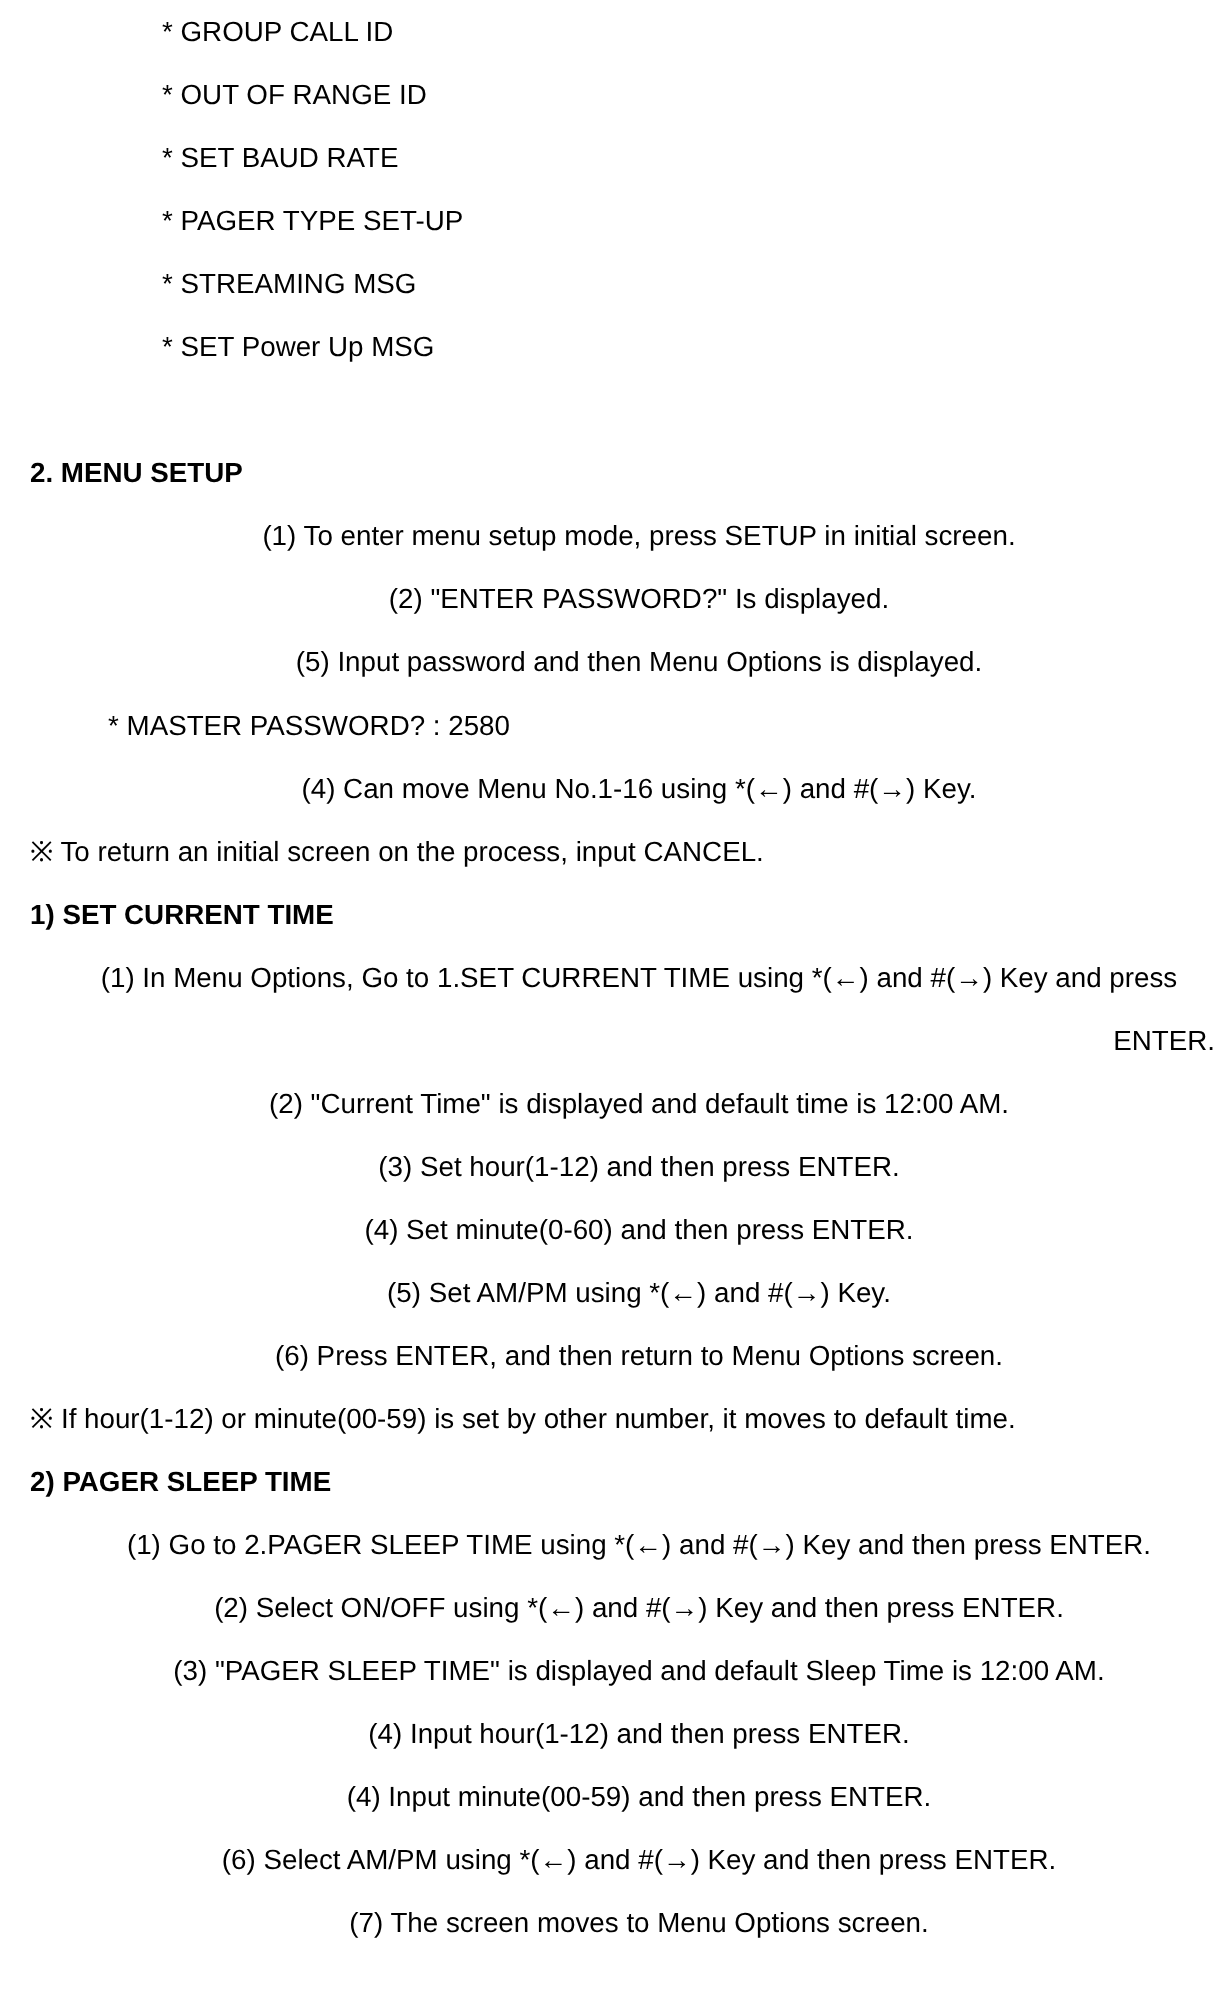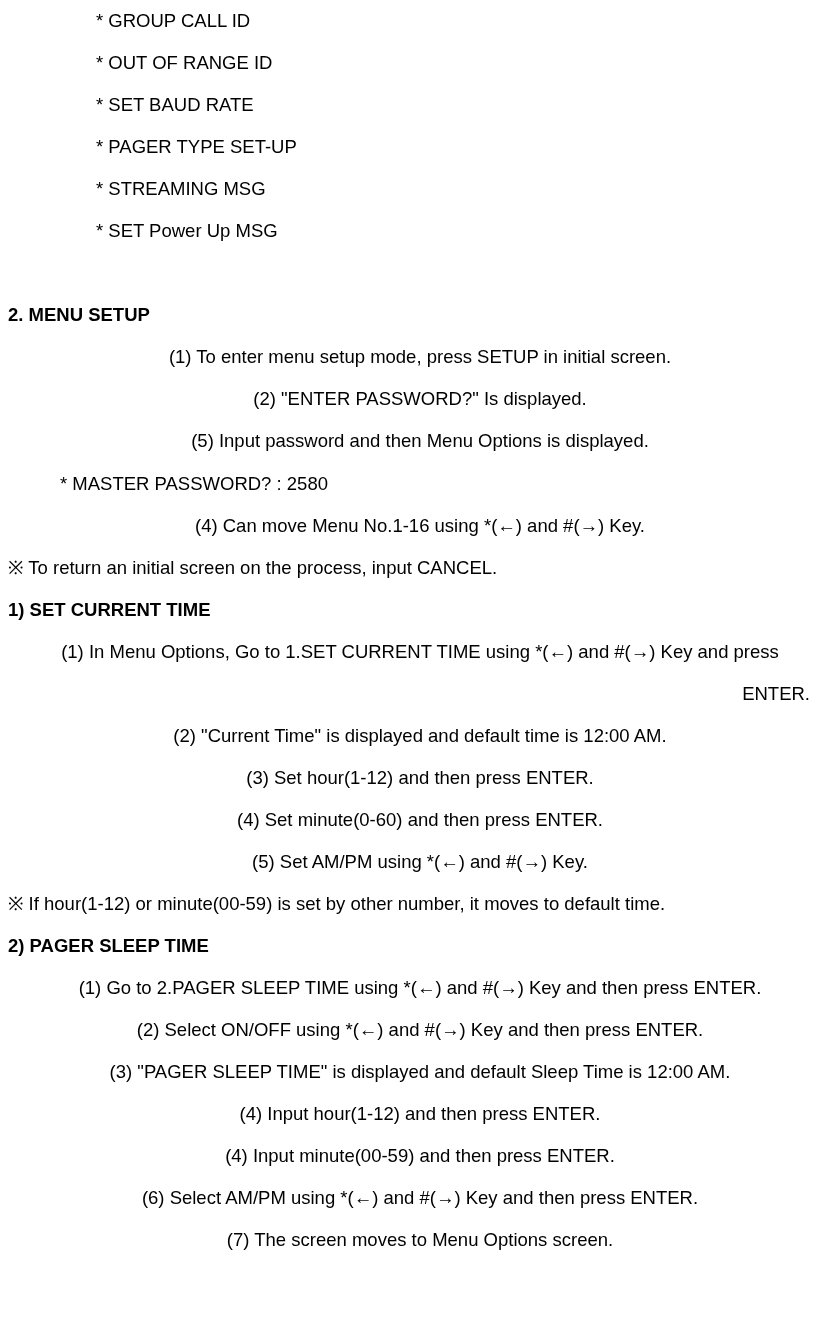--- a/index.html
+++ b/index.html
@@ -9,20 +9,21 @@
     font-family: "Malgun Gothic", "Segoe UI", Arial, sans-serif;
     font-size: 18.5px;
     color: #000;
     line-height: 1.3;
   }
   .page {
     padding: 0 8px 30px 8px;
   }
   .line {
     padding: 9px 0;
+    margin-left: 12px;
   }
   .indent-0 { padding-left: 0; }
   .indent-1 { padding-left: 22px; text-align: center; }
   .indent-2 { padding-left: 52px; }
   .indent-2b { padding-left: 60px; text-align: right; }
   .indent-3 { padding-left: 88px; }
   .bold { font-weight: 700; }
 </style>
 </head>
 <body>
@@ -46,20 +47,21 @@
   <div class="line indent-1">(4) Can move Menu No.1-16 using *(←) and #(→) Key.</div>
   <div class="line indent-0">※ To return an initial screen on the process, input CANCEL.</div>
 
   <div class="line indent-0 bold">1) SET CURRENT TIME</div>
   <div class="line indent-1">(1) In Menu Options, Go to 1.SET CURRENT TIME using *(←) and #(→) Key and press</div>
   <div class="line indent-2b">ENTER.</div>
   <div class="line indent-1">(2) "Current Time" is displayed and default time is 12:00 AM.</div>
   <div class="line indent-1">(3) Set hour(1-12) and then press ENTER.</div>
   <div class="line indent-1">(4) Set minute(0-60) and then press ENTER.</div>
   <div class="line indent-1">(5) Set AM/PM using *(←) and #(→) Key.</div>
+  <div class="line indent-1">(6) Press ENTER, and then return to Menu Options screen.</div>
   <div class="line indent-0">※ If hour(1-12) or minute(00-59) is set by other number, it moves to default time.</div>
 
   <div class="line indent-0 bold">2) PAGER SLEEP TIME</div>
   <div class="line indent-1">(1) Go to 2.PAGER SLEEP TIME using *(←) and #(→) Key and then press ENTER.</div>
   <div class="line indent-1">(2) Select ON/OFF using *(←) and #(→) Key and then press ENTER.</div>
   <div class="line indent-1">(3) "PAGER SLEEP TIME" is displayed and default Sleep Time is 12:00 AM.</div>
   <div class="line indent-1">(4) Input hour(1-12) and then press ENTER.</div>
   <div class="line indent-1">(4) Input minute(00-59) and then press ENTER.</div>
   <div class="line indent-1">(6) Select AM/PM using *(←) and #(→) Key and then press ENTER.</div>
   <div class="line indent-1">(7) The screen moves to Menu Options screen.</div>

